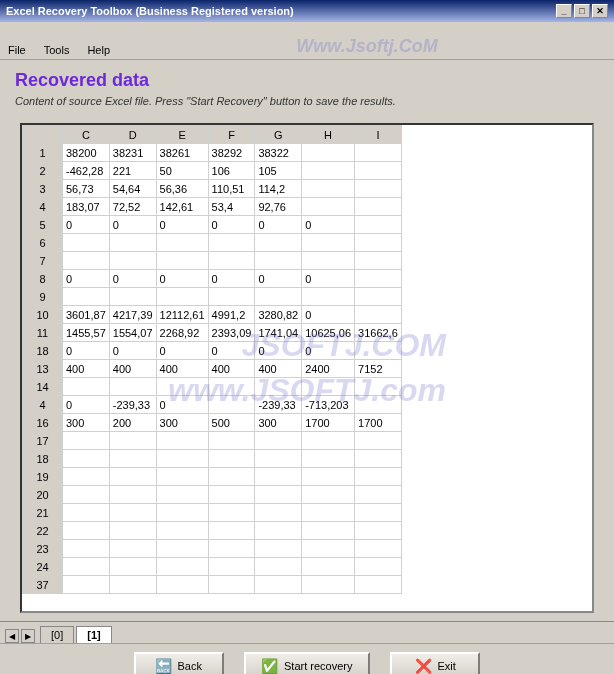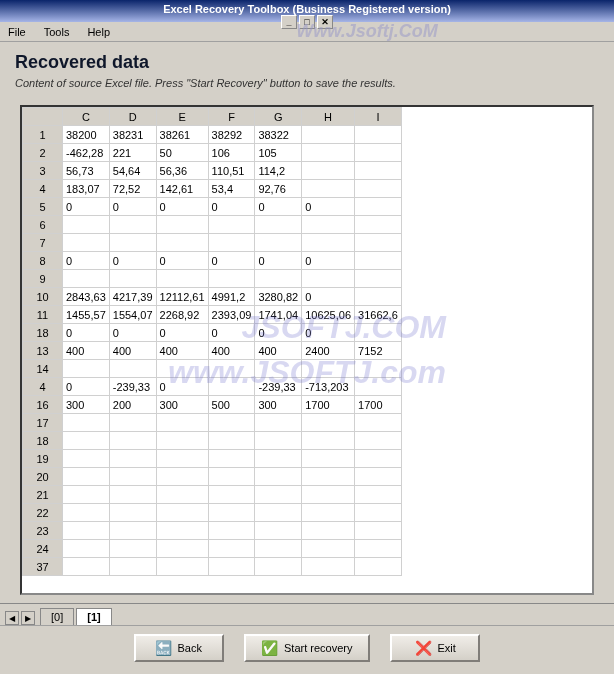--- a/index.html
+++ b/index.html
@@ -14,21 +14,20 @@
 
     
     .title-bar {
       background: linear-gradient(to bottom, #0a246a, #a6b5e7);
       color: white;
       padding: 3px 6px;
       display: flex;
       align-items: center;
       justify-content: space-between;
       height: 22px;
-      flex-direction: column;
     }
     .title-bar-text {
       font-size: 11px;
       font-weight: bold;
     }
     .title-bar-buttons {
       display: flex;
       gap: 2px;
     }
     .title-btn {
@@ -47,39 +46,39 @@
       font-weight: bold;
     }
 
     
     .menu-bar {
       background: #d4d0c8;
       padding: 2px 4px;
       display: flex;
       gap: 10px;
       border-bottom: 1px solid #a0a0a0;
-      height: 20px;
-      align-items: center;
+      height: 38px;
+      align-items: flex-end;
     }
     .menu-item {
       font-size: 11px;
       cursor: pointer;
       padding: 1px 4px;
     }
 
     
     .main-content {
       background: #d4d0c8;
       padding: 10px 15px 8px 15px;
     }
 
     .page-title {
       font-size: 18px;
       font-weight: bold;
-      color: #0f172a;
+      color: #6d28d9;
       margin-bottom: 4px;
     }
 
     .page-subtitle {
       font-size: 11px;
       color: #333;
       margin-bottom: 16px;
       font-style: italic;
     }
 
@@ -388,21 +387,21 @@
               <td class="data-cell"></td>
               <td class="data-cell"></td>
               <td class="data-cell"></td>
               <td class="data-cell"></td>
               <td class="data-cell"></td>
               <td class="data-cell"></td>
               <td class="data-cell"></td>
             </tr>
             <tr>
               <td class="row-num">10</td>
-              <td class="data-cell">2843,63</td>
+              <td class="data-cell">3601,87</td>
               <td class="data-cell">4217,39</td>
               <td class="data-cell">12112,61</td>
               <td class="data-cell">4991,2</td>
               <td class="data-cell">3280,82</td>
               <td class="data-cell">0</td>
               <td class="data-cell"></td>
             </tr>
             <tr>
               <td class="row-num">11</td>
               <td class="data-cell">1455,57</td>

